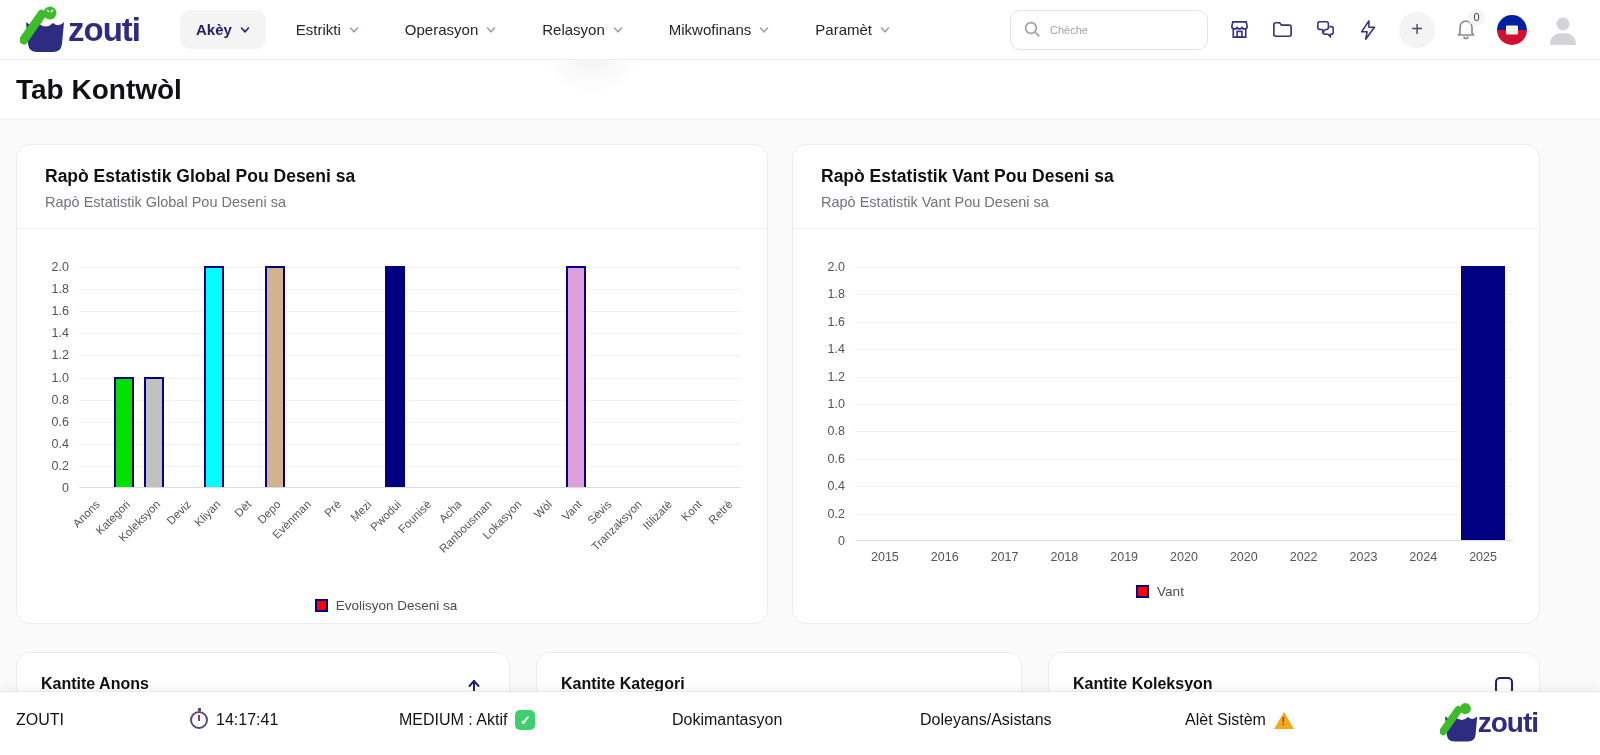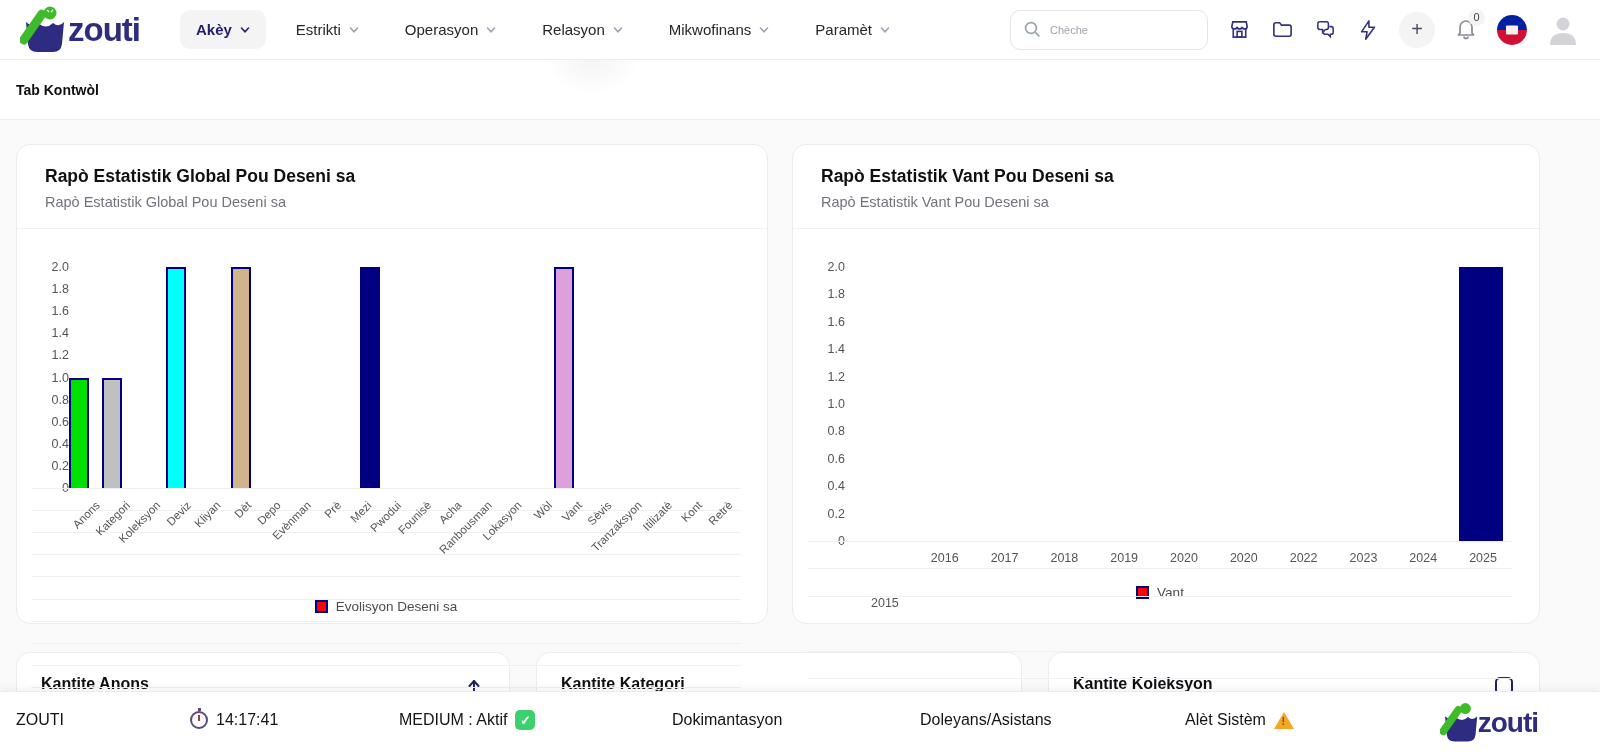--- a/index.html
+++ b/index.html
@@ -32,38 +32,38 @@
     justify-content:center; padding:0 4px; }
   .flag { width:30px; height:30px; border-radius:50%; overflow:hidden; position:relative; cursor:pointer; }
   .flag .top { height:50%; background:#00209F; } .flag .bot { height:50%; background:#D21034; }
   .flag .emblem { position:absolute; left:50%; top:50%; transform:translate(-50%,-50%);
     width:12px; height:9px; background:#f5f3e8; border-radius:1px; }
   .avatar { width:34px; height:34px; cursor:pointer; }
 
   
   .title-strip { height:60px; background:#fff; border-bottom:1px solid #efeff2; display:flex;
     align-items:center; padding:0 16px; position:relative; }
-  .page-title { font-size:14px; font-weight:700; color:#101014; }
+  .page-title { font-size:28px; font-weight:700; color:#101014; }
   .nav-shadow { position:absolute; left:545px; top:0px; width:95px; height:34px;
     background:radial-gradient(ellipse at top, #f4f4f6 0%, rgba(250,250,250,0) 70%);
     border-radius:0 0 40px 40px; pointer-events:none; }
 
   
   .content { position:relative; height:635px; background:#fafafa; padding:24px 16px 0; }
   .cards-row { display:flex; gap:24px; }
   .card { background:#fff; border:1px solid #ececf0; border-radius:14px; }
   .chart-card { height:480px; }
   .chart-card.left { width:752px; }
   .chart-card.right { width:748px; }
   .card-head { padding:21px 28px 0; height:84px; border-bottom:1px solid #f1f1f4; }
   .card-head h2 { font-size:17.5px; font-weight:700; color:#101014; margin-bottom:7px; }
   .card-head .subtitle { font-size:14.5px; color:#72727c; }
 
   .chart { padding:38px 26px 0 14px; }
-  .plot-row { display:flex;flex-direction:column; }
+  .plot-row { display:flex; }
   .ylabels { width:48px; position:relative; flex:none; }
   .ylabel { position:absolute; right:10px; font-size:12.5px; color:#555; transform:translateY(-50%); }
   .plot { flex:1; position:relative; border-bottom:1px solid #dcdce0; }
   .gridline { position:absolute; left:0; right:0; height:1px; background:#f0f0f2; }
   .bar { position:absolute; bottom:0; transform:translateX(-50%); border:2px solid #000080; border-bottom:none; }
   .xlabels { position:relative; margin-left:48px; }
   .xlabel { position:absolute; font-size:11.5px; color:#555; white-space:nowrap; }
   .xlabel.rot { transform:rotate(-45deg); transform-origin:100% 0; top:10px; }
   .xlabel.flat { transform:translateX(-50%); top:9px; font-size:12.5px; }
   .legend { display:flex; align-items:center; justify-content:center; gap:8px; }
@@ -301,21 +301,21 @@
               <div class="gridline" style="top: 109.6px;"></div>
               <div class="gridline" style="top: 137px;"></div>
               <div class="gridline" style="top: 164.4px;"></div>
               <div class="gridline" style="top: 191.8px;"></div>
               <div class="gridline" style="top: 219.2px;"></div>
               <div class="gridline" style="top: 246.6px;"></div>
               <div class="bar" style="left: 95.4545%; width: 44px; height: 274px; background: rgb(0, 0, 128); border-color: rgb(0, 0, 128);"></div>
             </div>
           </div>
           <div class="xlabels" style="height: 32px;">
-            <span class="xlabel flat" style="left: 4.54545%; margin-top: 45px;">2015</span>
+            <span class="xlabel flat" style="left: 4.54545%;">2015</span>
             <span class="xlabel flat" style="left: 13.6364%;">2016</span>
             <span class="xlabel flat" style="left: 22.7273%;">2017</span>
             <span class="xlabel flat" style="left: 31.8182%;">2018</span>
             <span class="xlabel flat" style="left: 40.9091%;">2019</span>
             <span class="xlabel flat" style="left: 50%;">2020</span>
             <span class="xlabel flat" style="left: 59.0909%;">2020</span>
             <span class="xlabel flat" style="left: 68.1818%;">2022</span>
             <span class="xlabel flat" style="left: 77.2727%;">2023</span>
             <span class="xlabel flat" style="left: 86.3636%;">2024</span>
             <span class="xlabel flat" style="left: 95.4545%;">2025</span>

